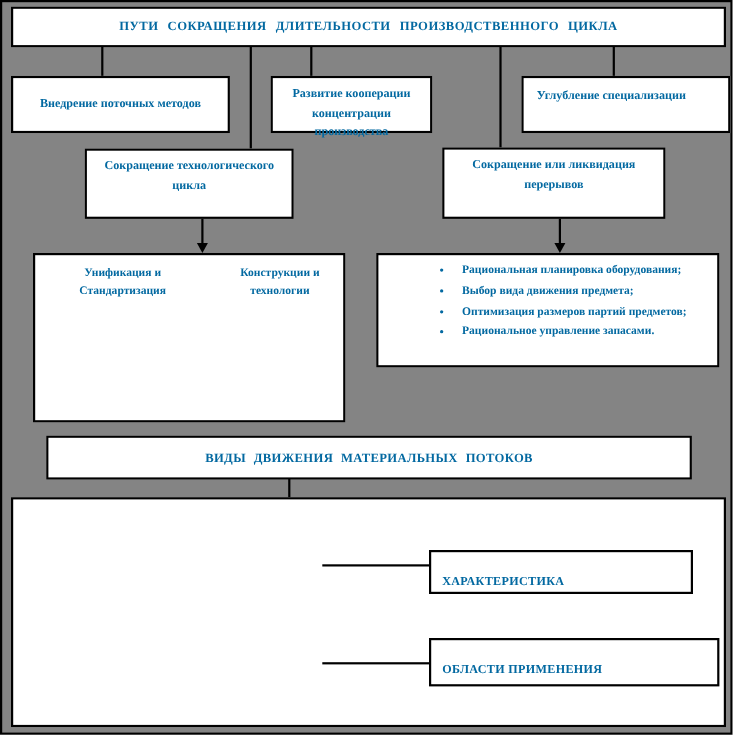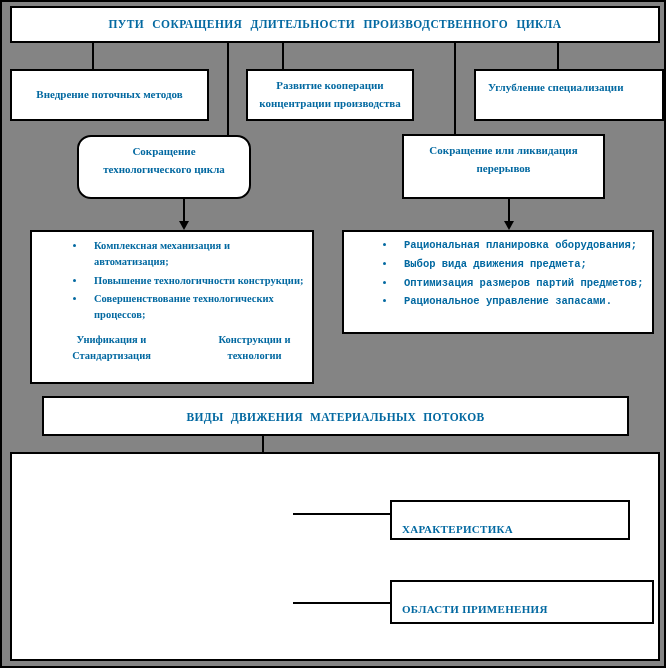--- a/index.html
+++ b/index.html
@@ -54,53 +54,48 @@
   <div class="vline" style="left:90px; top:40px; width:2px; height:28px;"></div>
   <div class="vline" style="left:280px; top:40px; width:2px; height:28px;"></div>
   <div class="vline" style="left:555px; top:40px; width:2px; height:28px;"></div>
 
   <div class="vline" style="left:225px; top:40px; width:2px; height:94px;"></div>
   <div class="vline" style="left:452px; top:40px; width:2px; height:93px;"></div>
 
   <div class="box centered" style="left:8px; top:67px; width:199px; height:52px; display:flex; align-items:center; justify-content:center;">
     <span class="node-text" style="padding:0 6px;">Внедрение поточных  методов</span>
   </div>
-  <div class="box centered node-text" style="left:244px; top:67px; width:168px; height:52px;">
+  <div class="box centered node-text" style="left:244px; top:67px; width:147px; height:52px;">
     <span>Развитие  кооперации концентрации  производства</span>
   </div>
   <div class="box node-text-left" style="left:472px; top:67px; width:190px; height:52px;">
     <span>Углубление  специализации</span>
   </div>
 
-  <div class="box centered node-text" style="left:75px; top:133px; width:174px; height:64px;border-radius:14px;">
+  <div class="box centered node-text" style="left:75px; top:133px; width:190px; height:64px;">
     <span>Сокращение технологического  цикла</span>
   </div>
   <div class="box centered node-text" style="left:400px; top:132px; width:203px; height:65px;">
     <span>Сокращение  или ликвидация перерывов</span>
   </div>
 
   <div class="vline" style="left:181px; top:197px; width:2px; height:23px;"></div>
   <div class="arrowhead" style="left:177px; top:219px;"></div>
   <div class="vline" style="left:506px; top:197px; width:2px; height:23px;"></div>
   <div class="arrowhead" style="left:502px; top:219px;"></div>
 
   <div class="box" style="left:28px; top:228px; width:284px; height:154px;">
-    <ul class="blist">
-      <li>Комплексная механизация и автоматизация;</li>
-      <li>Повышение технологичности конструкции;</li>
-      <li>Совершенствование технологических процессов;</li>
-    </ul>
     <div class="footer-row">
       <div class="footer-col fc1">Унификация и Стандартизация</div>
       <div class="footer-col fc2">Конструкции и технологии</div>
     </div>
   </div>
 
   <div class="box" style="left:340px; top:228px; width:312px; height:104px;">
-    <ul class="blist" style="padding-left:52px;font-family:Liberation Mono, monospace;">
+    <ul class="blist" style="padding-left:68px;">
       <li>Рациональная планировка оборудования;</li>
       <li>Выбор вида движения предмета;</li>
       <li>Оптимизация размеров партий предметов;</li>
       <li>Рациональное управление запасами.</li>
     </ul>
   </div>
 
   <div class="box centered band-text" style="left:40px; top:394px; width:587px; height:40px;">
     <span>ВИДЫ ДВИЖЕНИЯ  МАТЕРИАЛЬНЫХ  ПОТОКОВ</span>
   </div>

